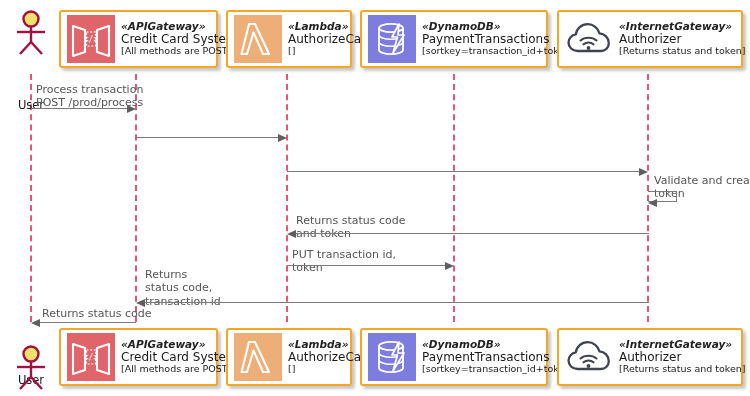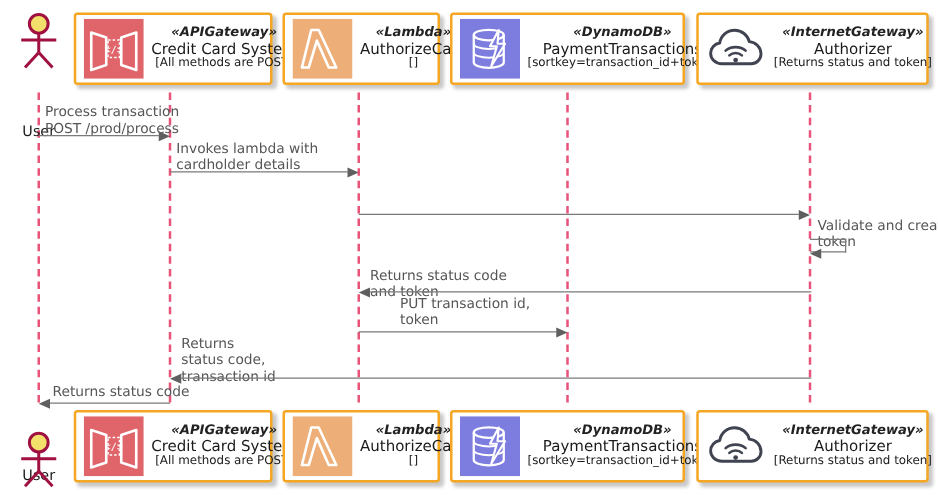--- a/index.html
+++ b/index.html
@@ -27,21 +27,21 @@
     padding: 5px 6px;
   }
   .picon {
     width: 48px; height: 48px;
     flex: 0 0 48px;
     display: flex; align-items: center; justify-content: center;
     margin-right: 6px;
   }
   .ptext {
     flex: 1 1 auto;
-    text-align: center;
+    text-align: left;
     line-height: 1.12;
     color: #222222;
     padding-right: 2px;
   }
   .pstereo {
     font-style: italic;
     font-weight: bold;
     font-size: 10.5px;
     color: #222;
     white-space: nowrap;
@@ -196,39 +196,37 @@
       <div class="pname">Authorizer</div>
       <div class="pnote">[Returns status and token]</div>
     </div>
   </div>
 
   <div class="msg-label" style="left:36px; top:83px;">Process transaction
 POST /prod/process</div>
   <div class="msg-line" style="left:31px; top:108px; width:96px;"></div>
   <div class="arrow-head arrow-right" style="left:127px; top:104.5px;"></div>
 
-  <div class="msg-label" style="left:141px; top:112px;">Invokes lambda with
-cardholder details</div>
   <div class="msg-line" style="left:136px; top:137px; width:142px;"></div>
   <div class="arrow-head arrow-right" style="left:278px; top:133.5px;"></div>
 
   <div class="msg-line" style="left:287px; top:171px; width:352px;"></div>
   <div class="arrow-head arrow-right" style="left:639px; top:167.5px;"></div>
 
   <div class="msg-label" style="left:654px; top:174px;">Validate and create
 token</div>
   <div class="self-msg" style="left:648px; top:191px; width:29px; height:11px;"></div>
   <div class="arrow-head arrow-left" style="left:648px; top:198.5px;"></div>
 
   <div class="msg-label" style="left:296px; top:214px;">Returns status code
 and token</div>
   <div class="msg-line" style="left:296px; top:233px; width:353px;"></div>
   <div class="arrow-head arrow-left" style="left:287px; top:229.5px;"></div>
 
-  <div class="msg-label" style="left:292px; top:236px;margin-left:28px;">PUT transaction id,
+  <div class="msg-label" style="left:292px; top:248px;">PUT transaction id,
 token</div>
   <div class="msg-line" style="left:287px; top:265px; width:158px;"></div>
   <div class="arrow-head arrow-right" style="left:445px; top:261.5px;"></div>
 
   <div class="msg-label" style="left:145px; top:268px;">Returns
 status code,
 transaction id</div>
   <div class="msg-line" style="left:145px; top:302px; width:504px;"></div>
   <div class="arrow-head arrow-left" style="left:136px; top:298.5px;"></div>
 

